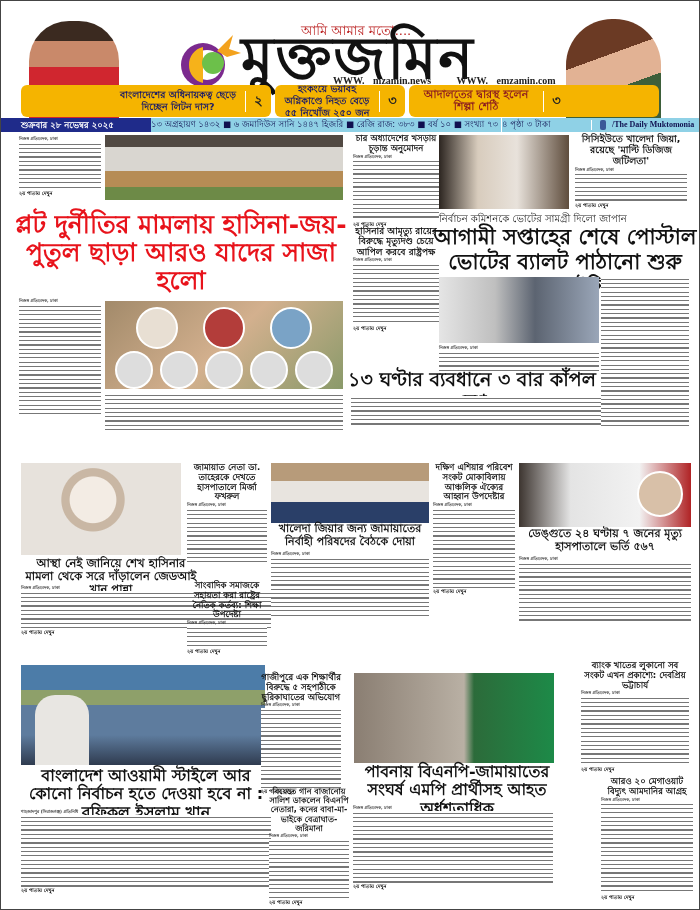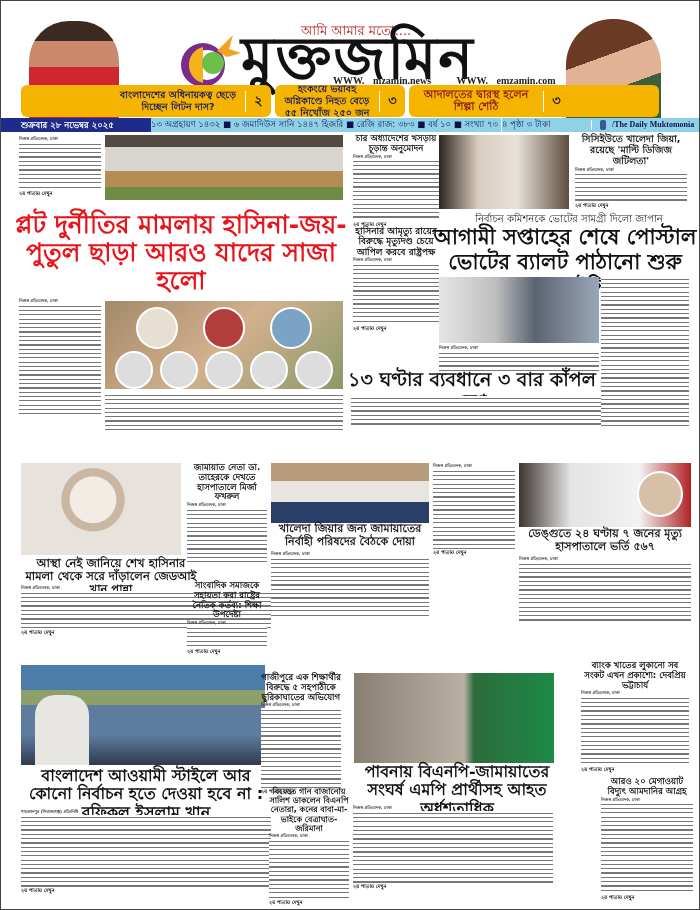--- a/index.html
+++ b/index.html
@@ -19,21 +19,21 @@
 .dateline .d2{flex:1;}
 .dateline .d3{width:90px;border-left:1px solid #fff}
 .dateline .d4{width:110px;padding-left:8px;border-left:1px solid #fff;font-family:"Liberation Serif",serif;font-weight:bold;font-size:8px}
 .fb{display:inline-block;width:6px;height:10px;background:#3b5998;border-radius:2px;margin-right:6px;vertical-align:middle}
 .head{font-weight:bold;color:#111;text-align:center;line-height:1.15}
 .red{color:#e8131b}
 .body{font-size:4.2px;line-height:5.6px;color:#333;text-align:justify}
 .lines{background:repeating-linear-gradient(#fff 0 1.6px,#777 1.6px 2.8px,#fff 2.8px 4.3px)}
 .more{font-size:5px;font-weight:bold;color:#000}
 .photo{background:#888}
-.cap{font-size:10px;text-align:center;color:#222}
+.cap{font-size:10px;color:#222}
 </style>
 </head>
 <body>
 
 <div class="abs player"></div>
 <div class="abs actress"></div>
 <div class="abs tagline">আমি আমার মতো....</div>
 <svg class="abs logo-mark" viewBox="0 0 72 62">
   <circle cx="30" cy="36" r="22" fill="#7b2a8e"></circle>
   <circle cx="34" cy="36" r="15" fill="#fff"></circle>
@@ -153,20 +153,21 @@
 </div>
 
 <div class="abs photo" style="left:270px;top:462px;width:158px;height:60px;background:linear-gradient(#b79b7a 0 30%,#e8e4df 30% 65%,#2a3f68 65%)"></div>
 <div class="abs head" style="left:270px;top:522px;width:158px;font-size:11px">খালেদা জিয়ার জন্য জামায়াতের নির্বাহী পরিষদের বৈঠকে দোয়া</div>
 <div class="abs" style="left:270px;top:550px;width:158px">
   <div class="body" style="font-weight:bold">নিজস্ব প্রতিবেদক, ঢাকা</div>
   <div class="lines" style="height:60px"></div>
 </div>
 
 <div class="abs" style="left:432px;top:462px;width:82px">
+  <div class="head" style="font-size:8.5px">দক্ষিণ এশিয়ার পরিবেশ সংকট মোকাবিলায় আঞ্চলিক ঐক্যের আহ্বান উপদেষ্টার</div>
   <div class="body" style="font-weight:bold">নিজস্ব প্রতিবেদক, ঢাকা</div>
   <div class="lines" style="height:80px"></div>
   <div class="more">২য় পাতায় দেখুন</div>
 </div>
 <div class="abs photo" style="left:518px;top:462px;width:172px;height:64px;background:linear-gradient(90deg,#3d3530,#e4e4e4 30%,#f2f2f2 70%,#b02325)">
   <div style="position:absolute;right:8px;top:8px;width:46px;height:46px;border-radius:50%;border:2px solid #fff;background:#d8c0a8"></div>
 </div>
 <div class="abs head" style="left:518px;top:527px;width:172px;font-size:11px">ডেঙ্গুতে ২৪ ঘণ্টায় ৭ জনের মৃত্যু হাসপাতালে ভর্তি ৫৬৭</div>
 <div class="abs" style="left:518px;top:555px;width:172px">
   <div class="body" style="font-weight:bold">নিজস্ব প্রতিবেদক, ঢাকা</div>

